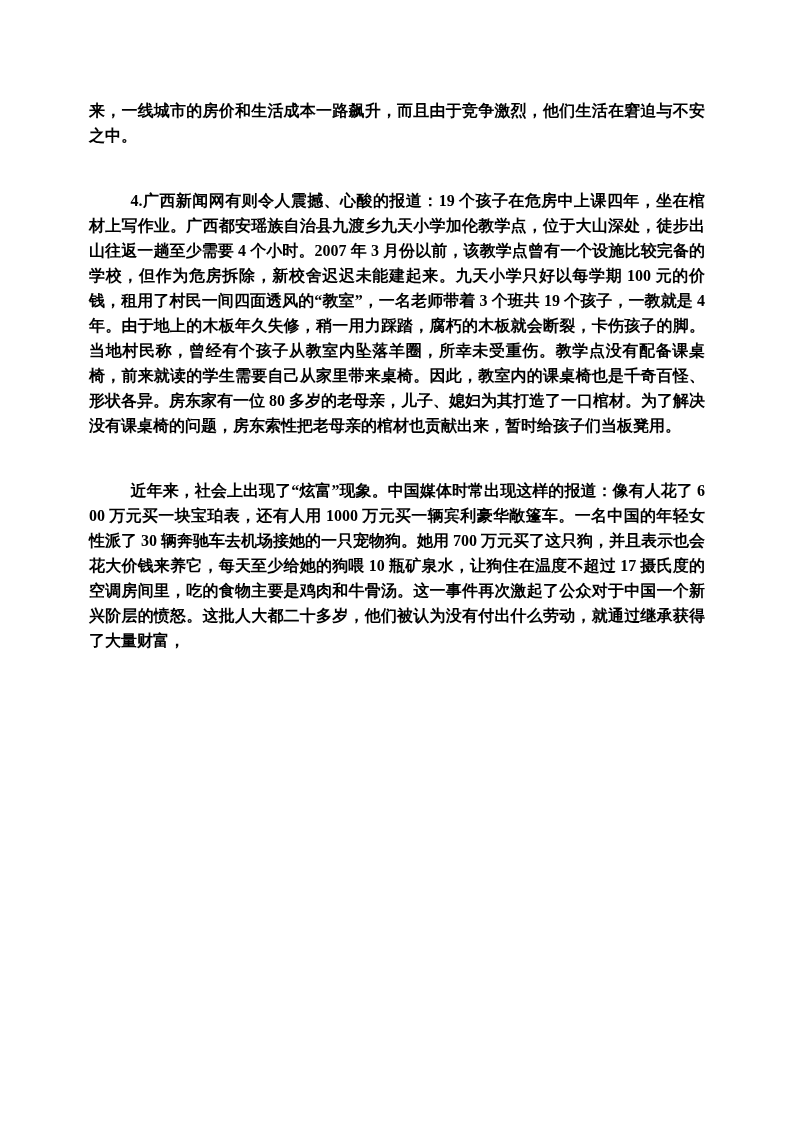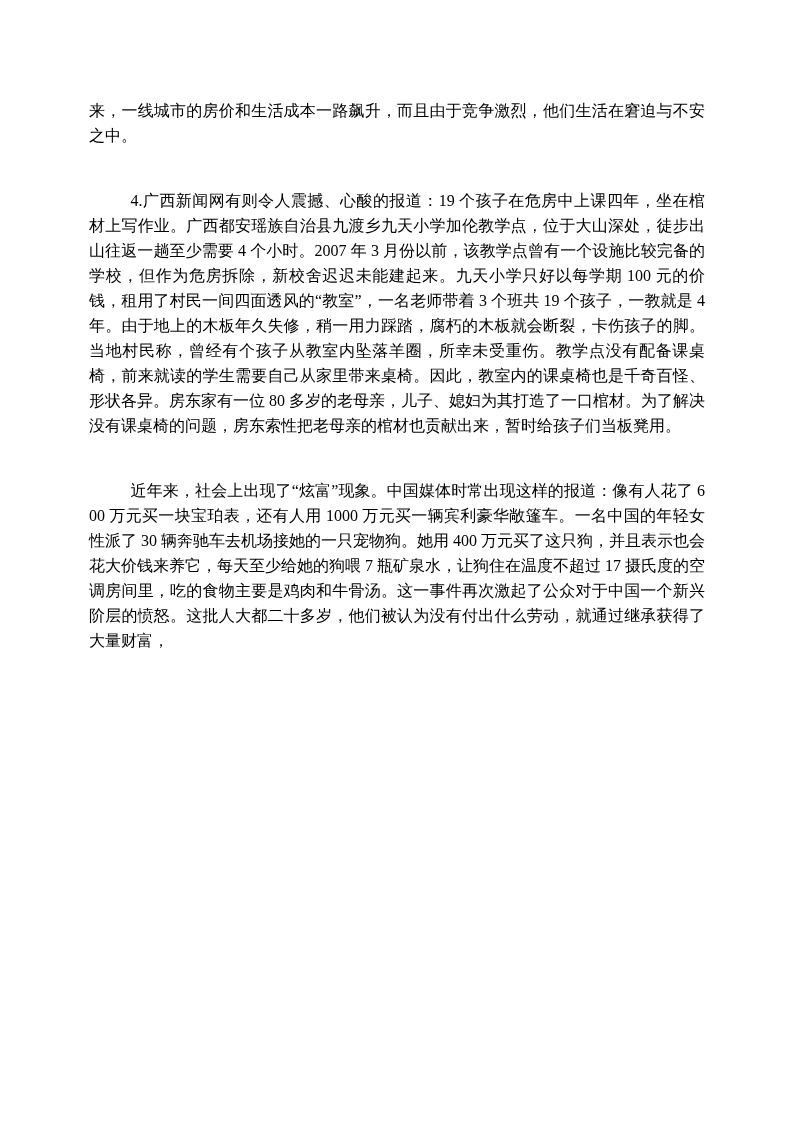--- a/index.html
+++ b/index.html
@@ -20,30 +20,31 @@
     .doc-body {
       font-family: "Liberation Serif", "DejaVu Serif", serif;
       font-size: 16px;
       line-height: 25px;
       color: #000000;
       text-align: justify;
     }
     .para {
       margin: 0 0 40px 0;
       word-break: break-all;
+      font-weight: bold;
     }
     .para.indent {
       text-indent: 2.6em;
     }
     .para.no-indent {
       text-indent: 0;
     }
   </style>
 </head>
 <body>
 
 <div class="page">
   <div class="doc-body">
     <p class="para no-indent">来，一线城市的房价和生活成本一路飙升，而且由于竞争激烈，他们生活在窘迫与不安之中。</p>
     <p class="para indent">4.广西新闻网有则令人震撼、心酸的报道：19 个孩子在危房中上课四年，坐在棺材上写作业。广西都安瑶族自治县九渡乡九天小学加伦教学点，位于大山深处，徒步出山往返一趟至少需要 4 个小时。2007 年 3 月份以前，该教学点曾有一个设施比较完备的学校，但作为危房拆除，新校舍迟迟未能建起来。九天小学只好以每学期 100 元的价钱，租用了村民一间四面透风的“教室”，一名老师带着 3 个班共 19 个孩子，一教就是 4 年。由于地上的木板年久失修，稍一用力踩踏，腐朽的木板就会断裂，卡伤孩子的脚。当地村民称，曾经有个孩子从教室内坠落羊圈，所幸未受重伤。教学点没有配备课桌椅，前来就读的学生需要自己从家里带来桌椅。因此，教室内的课桌椅也是千奇百怪、形状各异。房东家有一位 80 多岁的老母亲，儿子、媳妇为其打造了一口棺材。为了解决没有课桌椅的问题，房东索性把老母亲的棺材也贡献出来，暂时给孩子们当板凳用。</p>
-    <p class="para indent">近年来，社会上出现了“炫富”现象。中国媒体时常出现这样的报道：像有人花了 600 万元买一块宝珀表，还有人用 1000 万元买一辆宾利豪华敞篷车。一名中国的年轻女性派了 30 辆奔驰车去机场接她的一只宠物狗。她用 400 万元买了这只狗，并且表示也会花大价钱来养它，每天至少给她的狗喂 7 瓶矿泉水，让狗住在温度不超过 17 摄氏度的空调房间里，吃的食物主要是鸡肉和牛骨汤。这一事件再次激起了公众对于中国一个新兴阶层的愤怒。这批人大都二十多岁，他们被认为没有付出什么劳动，就通过继承获得了大量财富，</p>
+    <p class="para indent">近年来，社会上出现了“炫富”现象。中国媒体时常出现这样的报道：像有人花了 600 万元买一块宝珀表，还有人用 1000 万元买一辆宾利豪华敞篷车。一名中国的年轻女性派了 30 辆奔驰车去机场接她的一只宠物狗。她用 700 万元买了这只狗，并且表示也会花大价钱来养它，每天至少给她的狗喂 10 瓶矿泉水，让狗住在温度不超过 17 摄氏度的空调房间里，吃的食物主要是鸡肉和牛骨汤。这一事件再次激起了公众对于中国一个新兴阶层的愤怒。这批人大都二十多岁，他们被认为没有付出什么劳动，就通过继承获得了大量财富，</p>
   </div>
 </div>
 
 </body></html>

